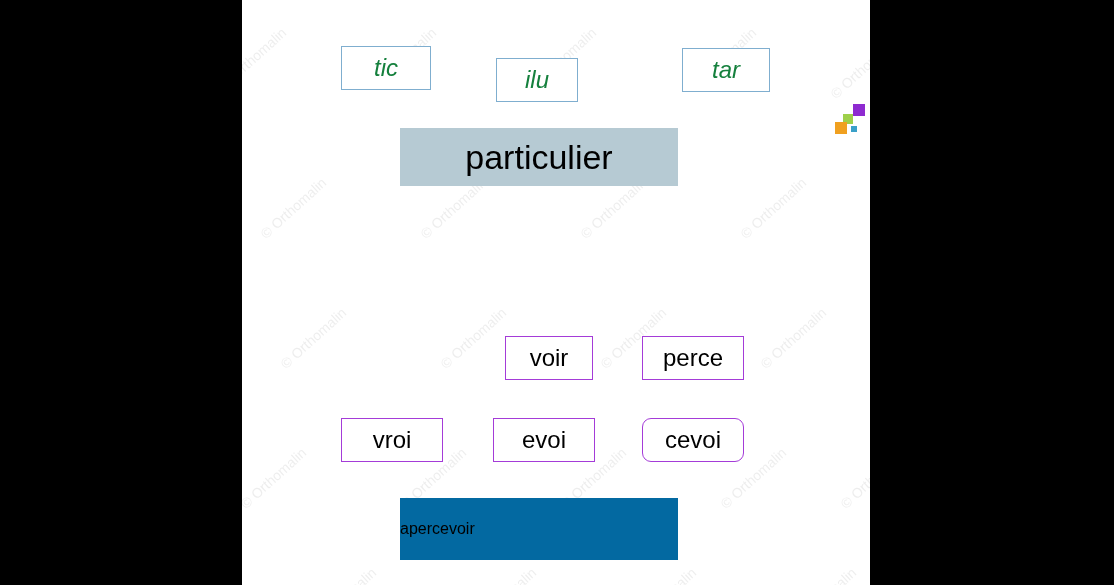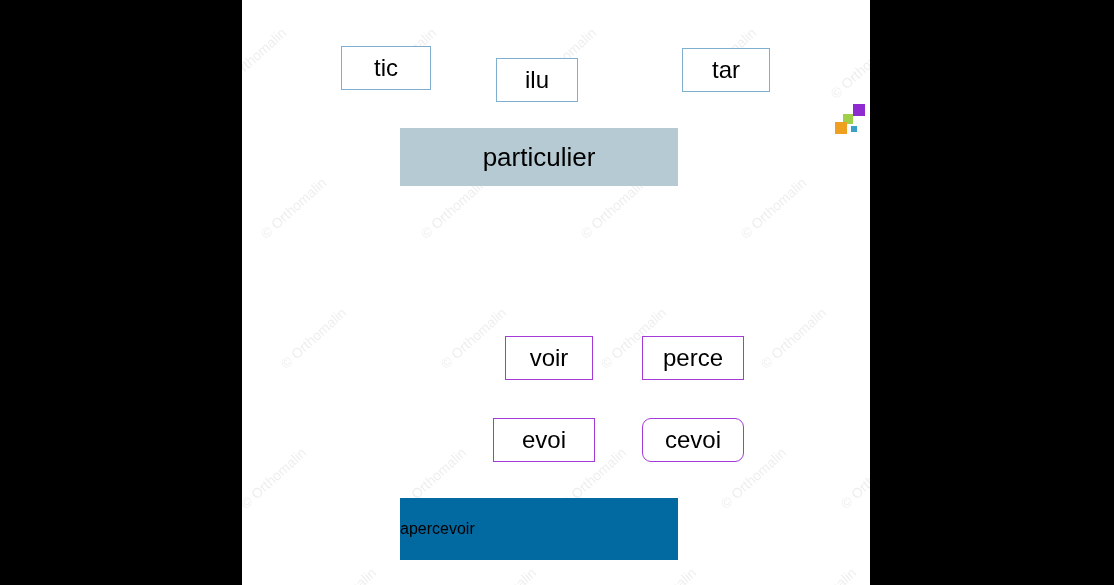--- a/index.html
+++ b/index.html
@@ -41,41 +41,42 @@
   }
   
   .tile-blue {
     position: absolute;
     border: 1px solid #7faecf;
     background: #fff;
     display: flex;
     align-items: center;
     justify-content: center;
     font-size: 24px;
-    color: #000000;
+    color: #15803d;
+    font-style: italic;
   }
   
   .tile-purple {
     position: absolute;
     border: 1px solid #a43bd8;
     background: #fff;
     display: flex;
     align-items: center;
     justify-content: center;
     font-size: 24px;
     color: #000;
   }
   
   .answer-blue {
     position: absolute;
     background: #b6cad3;
     display: flex;
     align-items: center;
     justify-content: center;
-    font-size: 26px;
+    font-size: 34px;
     color: #000;
   }
   
   .answer-purple {
     position: absolute;
     background: #0369a1;
     display: flex;
     align-items: center;
     justify-content: flex-start;
     font-size: 16px;
@@ -139,20 +140,23 @@
       <span>particulier</span>
     </div>
 
     <div class="tile-purple" style="left:263px; top:336px; width:86px; height:42px;">
       <span>voir</span>
     </div>
     <div class="tile-purple" style="left:400px; top:336px; width:100px; height:42px;">
       <span>perce</span>
     </div>
 
+    <div class="tile-purple" style="left:99px;  top:418px; width:100px; height:42px;">
+      <span>vroi</span>
+    </div>
     <div class="tile-purple" style="left:251px; top:418px; width:100px; height:42px;">
       <span>evoi</span>
     </div>
     <div class="tile-purple" style="left:400px; top:418px; width:100px; height:42px;border-radius:9px;">
       <span>cevoi</span>
     </div>
 
     <div class="answer-purple" style="left:158px; top:498px; width:278px; height:62px;">
       <span>apercevoir</span>
     </div>

